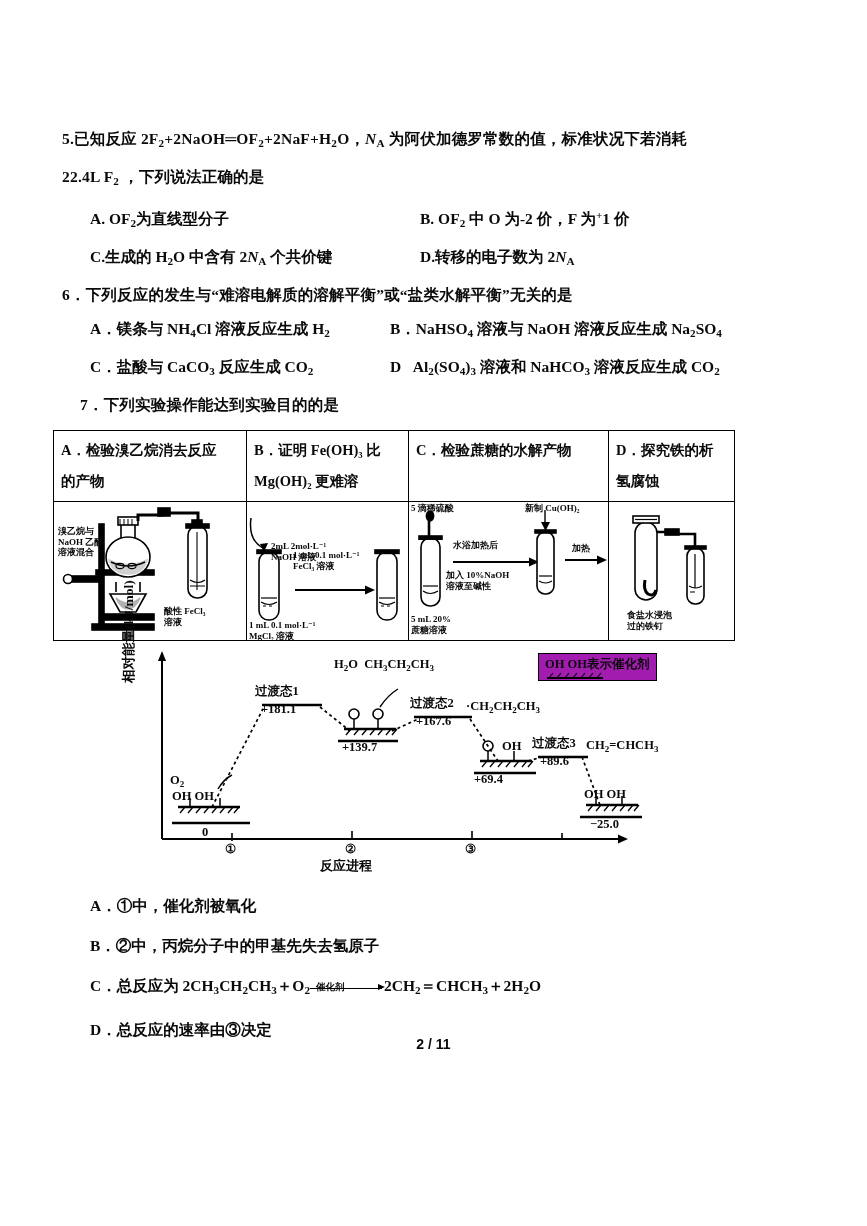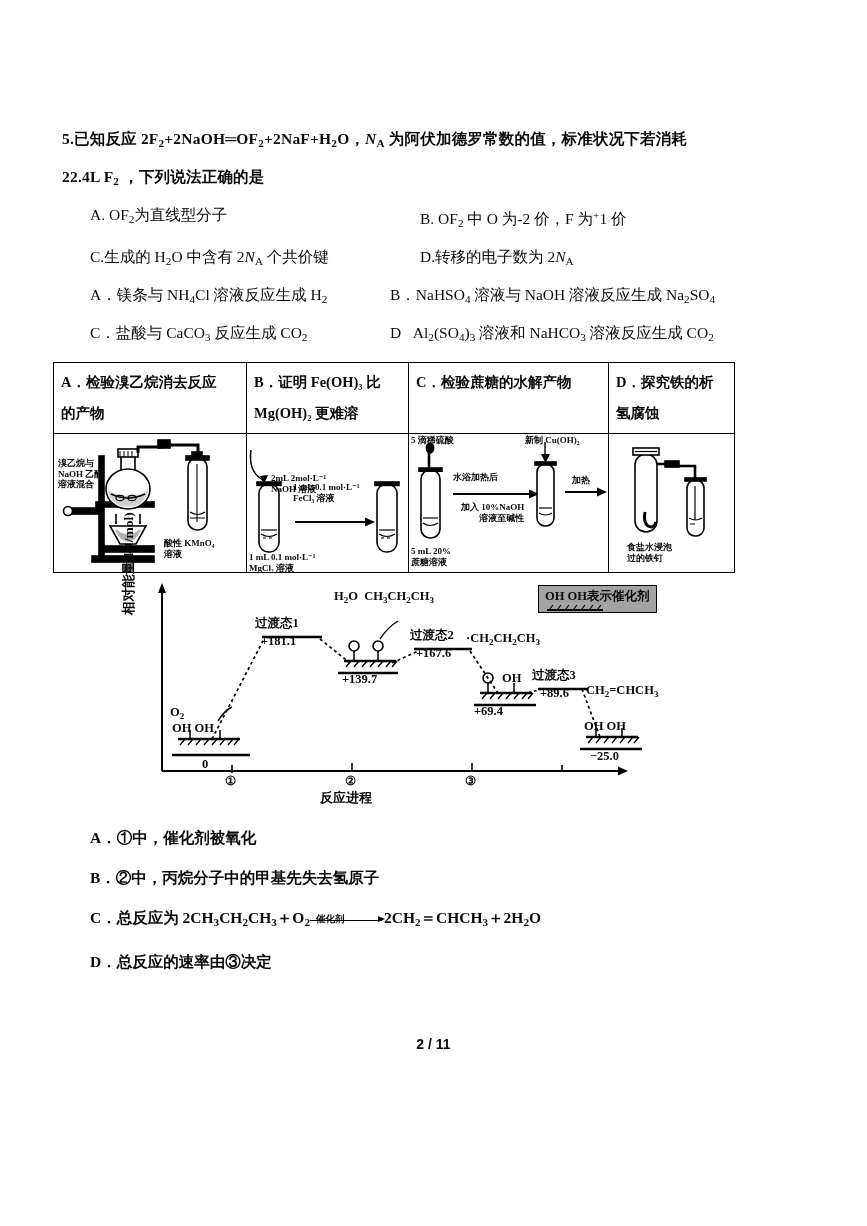--- a/index.html
+++ b/index.html
@@ -33,22 +33,23 @@
     font-size: 15.5px;
     line-height: 34px;
     font-weight: 600;
     letter-spacing: .2px;
     white-space: normal;
   }
   .opt-row {
     display: flex;
     font-size: 15.5px;
     line-height: 34px;
-    font-weight: 400;
+    font-weight: 700;
     padding-left: 28px;
+    align-items: flex-end;
   }
   .opt-row .opt { white-space: nowrap; }
   .opt-col-a { width: 330px; flex: none; }
   .opt-col-b { flex: 1; }
   sub { font-size: .72em; vertical-align: -0.28em; }
   sup { font-size: .72em; vertical-align: 0.42em; }
   .ital { font-style: italic; }
 
   .q6-row { padding-left: 28px; display: flex; }
   .q6-a { width: 300px; flex: none; }
@@ -111,21 +112,21 @@
   .clab {
     position: absolute;
     font-size: 12.5px;
     font-weight: 700;
     white-space: nowrap;
   }
   .legend-box {
     position: absolute;
     border: 1.7px solid #000;
     padding: 2px 6px 3px 6px;
-    background: #a3a3a3;
+    background: #a21caf;
     white-space: nowrap;
     font-size: 12.5px;
     font-weight: 700;
   }
   .xlabel {
     position: absolute;
     font-size: 13px;
     font-weight: 700;
   }
 
@@ -190,30 +191,36 @@
 
   <div class="opt-row">
     <span class="opt opt-col-a">A. OF<sub>2</sub>为直线型分子</span>
     <span class="opt opt-col-b">B. OF<sub>2</sub> 中 O 为-2 价，F 为<sup>+</sup>1 价</span>
   </div>
   <div class="opt-row">
     <span class="opt opt-col-a">C.生成的 H<sub>2</sub>O 中含有 2<span class="ital">N</span><sub>A</sub> 个共价键</span>
     <span class="opt opt-col-b">D.转移的电子数为 2<span class="ital">N</span><sub>A</sub></span>
   </div>
 
+  <div class="q-stem">
+    <span>6．</span><span>下列反应的发生与“难溶电解质的溶解平衡”或“盐类水解平衡”无关的是</span>
+  </div>
 
   <div class="opt-row q6-row">
     <span class="opt q6-a">A．镁条与 NH<sub>4</sub>Cl 溶液反应生成 H<sub>2</sub></span>
     <span class="opt q6-b">B．NaHSO<sub>4</sub> 溶液与 NaOH 溶液反应生成 Na<sub>2</sub>SO<sub>4</sub></span>
   </div>
   <div class="opt-row q6-row">
     <span class="opt q6-a">C．盐酸与 CaCO<sub>3</sub> 反应生成 CO<sub>2</sub></span>
     <span class="opt q6-b">D&nbsp;&nbsp;&nbsp;Al<sub>2</sub>(SO<sub>4</sub>)<sub>3</sub> 溶液和 NaHCO<sub>3</sub> 溶液反应生成 CO<sub>2</sub></span>
   </div>
 
+  <div class="q-stem" style="padding-left:18px">
+    <span>7．</span><span>下列实验操作能达到实验目的的是</span>
+  </div>
 
   <table class="exp-table">
     <colgroup>
       <col style="width:193px">
           <col style="width:162px">
           <col style="width:200px">
           <col style="width:126px">
     </colgroup>
     <tbody>
           <tr>
@@ -274,21 +281,21 @@
               <path d="M136 84 l15 0" stroke-width="1"></path>
               <rect x="132" y="22" width="23" height="4" fill="#000"></rect>
             </g>
           </svg>
           <div class="dlab" style="left:4px; top:24px;">
             <div>溴乙烷与</div>
             <div>NaOH 乙醇</div>
             <div>溶液混合</div>
           </div>
           <div class="dlab" style="left:110px; top:104px;">
-            <div>酸性 KMnO₄</div>
+            <div>酸性 FeCl₃</div>
             <div>溶液</div>
           </div>
         </div>
       </td>
 
       <td class="cell-body">
         <div class="diagram-wrap">
           <svg width="162" height="138" viewBox="0 0 162 138">
             <g stroke="#000" fill="none" stroke-width="1.6">
 
@@ -353,21 +360,21 @@
               <path d="M156 58 l34 0" stroke-width="1.8"></path>
               <path d="M188 53.5 l10 4.5 l-10 4.5 z" fill="#000" stroke="none"></path>
             </g>
           </svg>
           <div class="dlab" style="left:2px; top:1px;">
             <div>5 滴稀硫酸</div>
           </div>
           <div class="dlab" style="left:44px; top:38px;">
             <div>水浴加热后</div>
           </div>
-          <div class="dlab" style="left:52px; top:68px;text-align:right;">
+          <div class="dlab" style="left:37px; top:68px;">
             <div>加入 10%NaOH</div>
             <div>溶液至碱性</div>
           </div>
           <div class="dlab" style="left:116px; top:1px;">
             <div>新制 Cu(OH)₂</div>
           </div>
           <div class="dlab" style="left:163px; top:41px;">
             <div>加热</div>
           </div>
           <div class="dlab" style="left:2px; top:112px;">
@@ -488,21 +495,21 @@
     <div class="clab" style="left:348px; top:50px;">过渡态2</div>
     <div class="clab" style="left:354px; top:69px;">+167.6</div>
 
     <div class="clab" style="left:404px; top:54px;">·CH<sub>2</sub>CH<sub>2</sub>CH<sub>3</sub></div>
     <div class="clab" style="left:440px; top:94px;">OH</div>
     <div class="clab" style="left:412px; top:127px;">+69.4</div>
 
     <div class="clab" style="left:470px; top:90px;">过渡态3</div>
     <div class="clab" style="left:478px; top:109px;">+89.6</div>
 
-    <div class="clab" style="left:524px; top:106px;">CH<sub>2</sub>=CHCH<sub>3</sub></div>
+    <div class="clab" style="left:524px; top:93px;">CH<sub>2</sub>=CHCH<sub>3</sub></div>
     <div class="clab" style="left:522px; top:142px;">OH OH</div>
     <div class="clab" style="left:528px; top:172px;">−25.0</div>
 
     <div class="legend-box" style="left:476px; top:8px;">
       <span style="display:inline-block; position:relative; padding-bottom:5px;">
         <span>OH OH</span>
         <svg width="56" height="7" viewBox="0 0 56 7" style="position:absolute; left:2px; bottom:-2px;">
           <g stroke="#000" stroke-width="1.2">
             <path d="M0 6 l56 0" stroke-width="2"></path>
             <path d="M2 6 l4 -5 M10 6 l4 -5 M18 6 l4 -5 M26 6 l4 -5 M34 6 l4 -5 M42 6 l4 -5 M50 6 l4 -5"></path>

